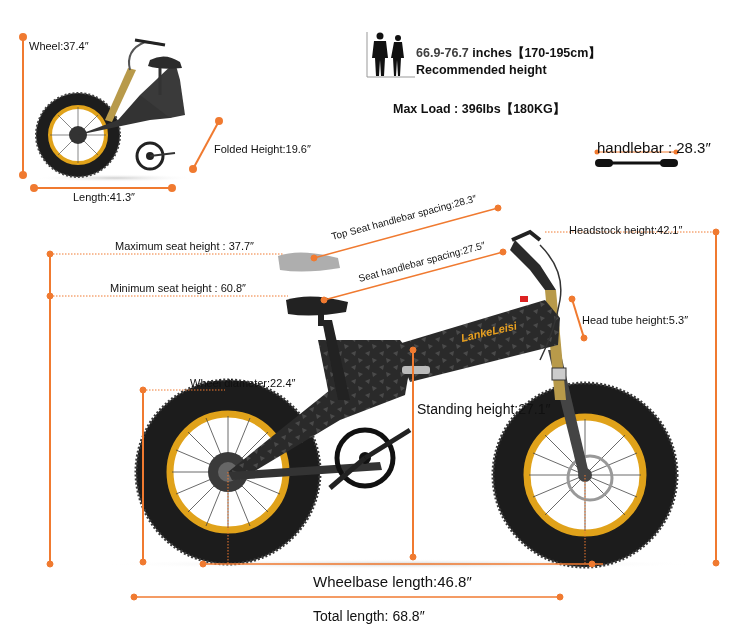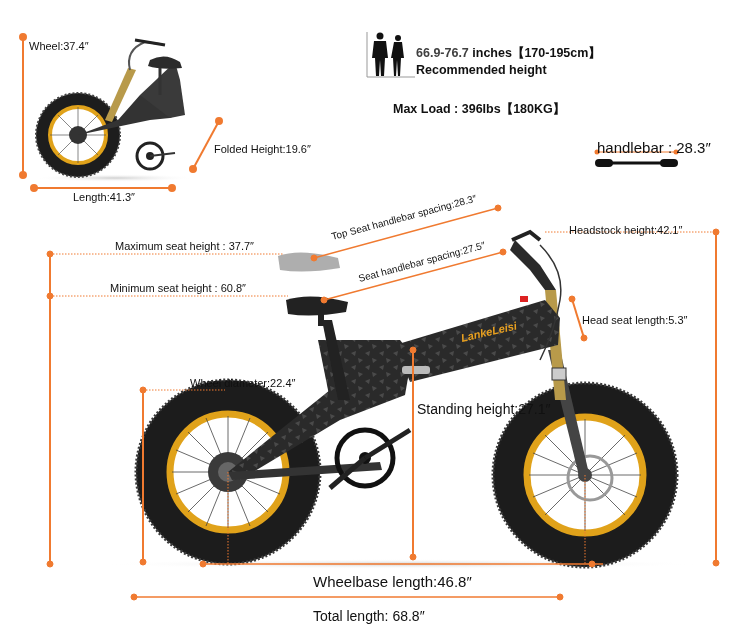--- a/index.html
+++ b/index.html
@@ -217,19 +217,19 @@
 
 <div class="lbl" style="left:597px;top:139px;font-size:15px;">handlebar : 28.3″</div>
 
 <div class="lbl" style="left:115px;top:240px;">Maximum seat height : 37.7″</div>
 <div class="lbl" style="left:110px;top:282px;">Minimum seat height : 60.8″</div>
 
 <div class="lbl" style="left:333px;top:231px;font-size:10px;transform:rotate(-15deg);transform-origin:left bottom;">Top Seat handlebar spacing:28.3″</div>
 <div class="lbl" style="left:360px;top:273px;font-size:10px;transform:rotate(-15deg);transform-origin:left bottom;">Seat handlebar spacing:27.5″</div>
 
 <div class="lbl" style="left:545px;top:224px;margin-left:24px;">Headstock height:42.1″</div>
-<div class="lbl" style="left:582px;top:314px;">Head seat length:5.3″</div>
+<div class="lbl" style="left:582px;top:314px;">Head tube height:5.3″</div>
 
 <div class="lbl" style="left:145px;top:377px;margin-left:45px;">Wheel diameter:22.4″</div>
 <div class="lbl" style="left:417px;top:401px;font-size:14px;">Standing height:27.1″</div>
 
 <div class="lbl" style="left:313px;top:573px;font-size:15px;">Wheelbase length:46.8″</div>
 <div class="lbl" style="left:313px;top:608px;font-size:14px;">Total length: 68.8″</div>
 
 </body></html>

